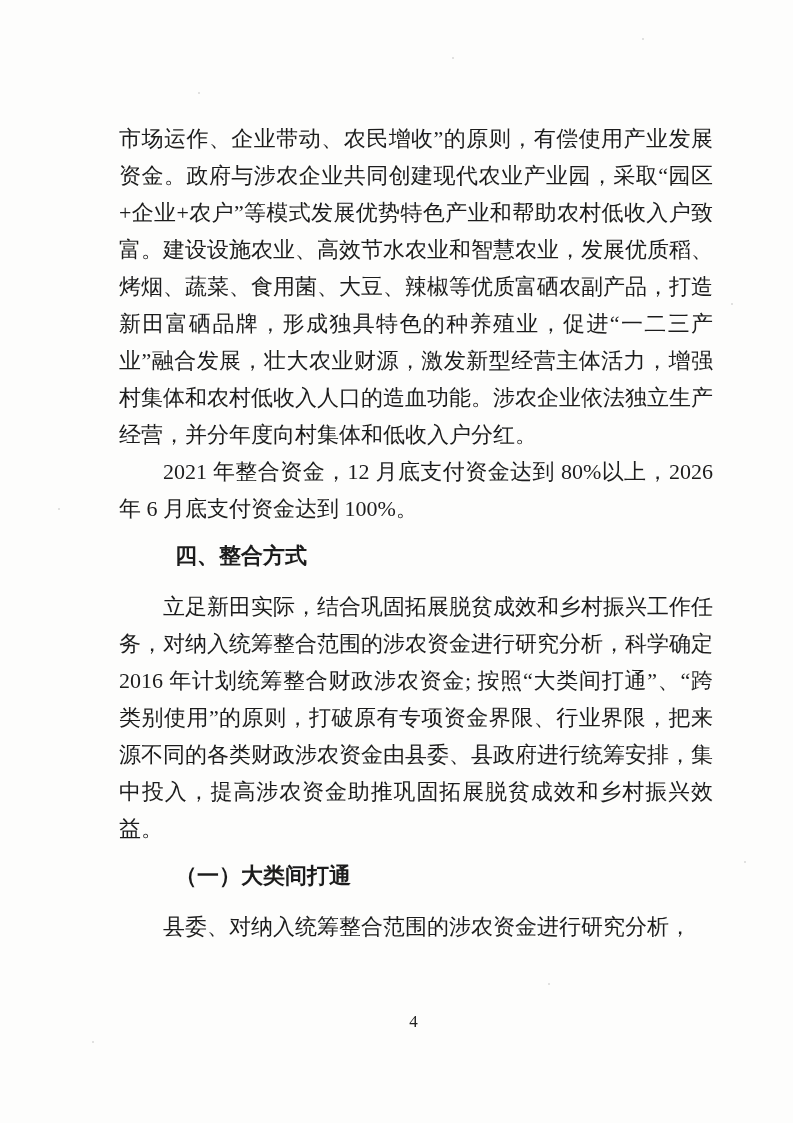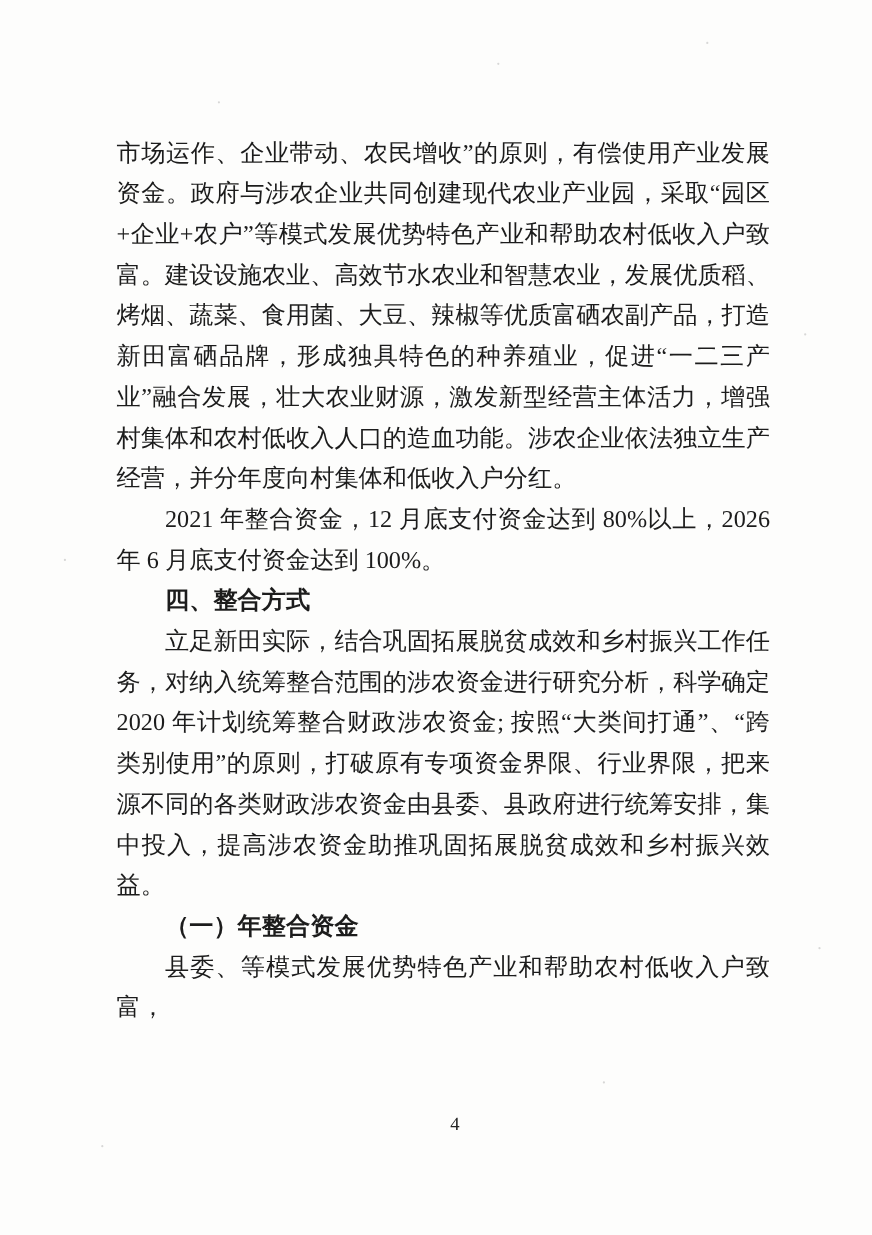--- a/index.html
+++ b/index.html
@@ -8,42 +8,42 @@
     width: 793px;
     height: 1123px;
     margin: 0 auto;
     background: #fdfdfc;
     overflow: hidden;
     font-family: "Liberation Serif", serif;
     color: #1c1c1c;
   }
   .content {
     position: absolute;
-    left: 106px;
+    left: 119px;
     top: 120px;
     width: 594px;
     font-size: 22px;
     line-height: 37px;
     text-align: justify;
     text-justify: inter-ideograph;
   }
   .content p {
     margin: 0;
     padding: 0;
     text-indent: 2em;
   }
   .content p.no-indent { text-indent: 0; }
   .heading1, .heading2 {
-    margin: 0;
+    margin: 12px;
     padding: 0;
     text-indent: 2em;
     font-size: 22px;
     line-height: 37px;
     font-weight: 700;
-    font-family: Liberation Sans, sans-serif;
+    font-family: Liberation Mono, monospace;
     text-align: left;
   }
   .page-number {
     position: absolute;
     top: 1012px;
     left: 0;
     width: 100%;
     text-align: center;
     text-indent: 34px;
     font-size: 17px;
@@ -71,19 +71,19 @@
   <div class="speck" style="left:731px; top:303px;"></div>
   <div class="speck" style="left:58px;  top:508px;"></div>
   <div class="speck" style="left:744px; top:861px;"></div>
   <div class="speck" style="left:92px;  top:1041px;"></div>
   <div class="speck" style="left:548px; top:983px;"></div>
 
   <div class="content">
     <p class="no-indent">市场运作、企业带动、农民增收”的原则，有偿使用产业发展资金。政府与涉农企业共同创建现代农业产业园，采取“园区+企业+农户”等模式发展优势特色产业和帮助农村低收入户致富。建设设施农业、高效节水农业和智慧农业，发展优质稻、烤烟、蔬菜、食用菌、大豆、辣椒等优质富硒农副产品，打造新田富硒品牌，形成独具特色的种养殖业，促进“一二三产业”融合发展，壮大农业财源，激发新型经营主体活力，增强村集体和农村低收入人口的造血功能。涉农企业依法独立生产经营，并分年度向村集体和低收入户分红。</p>
     <p>2021 年整合资金，12 月底支付资金达到 80%以上，2026 年 6 月底支付资金达到 100%。</p>
     <h2 class="heading1">四、整合方式</h2>
-    <p>立足新田实际，结合巩固拓展脱贫成效和乡村振兴工作任务，对纳入统筹整合范围的涉农资金进行研究分析，科学确定 2020 年计划统筹整合财政涉农资金; 按照“大类间打通”、“跨类别使用”的原则，打破原有专项资金界限、行业界限，把来源不同的各类财政涉农资金由县委、县政府进行统筹安排，集中投入，提高涉农资金助推巩固拓展脱贫成效和乡村振兴效益。</p>
-    <h3 class="heading2">（一）年整合资金</h3>
-    <p>县委、等模式发展优势特色产业和帮助农村低收入户致富，</p>
+    <p>立足新田实际，结合巩固拓展脱贫成效和乡村振兴工作任务，对纳入统筹整合范围的涉农资金进行研究分析，科学确定 2016 年计划统筹整合财政涉农资金; 按照“大类间打通”、“跨类别使用”的原则，打破原有专项资金界限、行业界限，把来源不同的各类财政涉农资金由县委、县政府进行统筹安排，集中投入，提高涉农资金助推巩固拓展脱贫成效和乡村振兴效益。</p>
+    <h3 class="heading2">（一）大类间打通</h3>
+    <p>县委、对纳入统筹整合范围的涉农资金进行研究分析，</p>
   </div>
 
   <div class="page-number">4</div>
 </div>
 
 </body></html>

